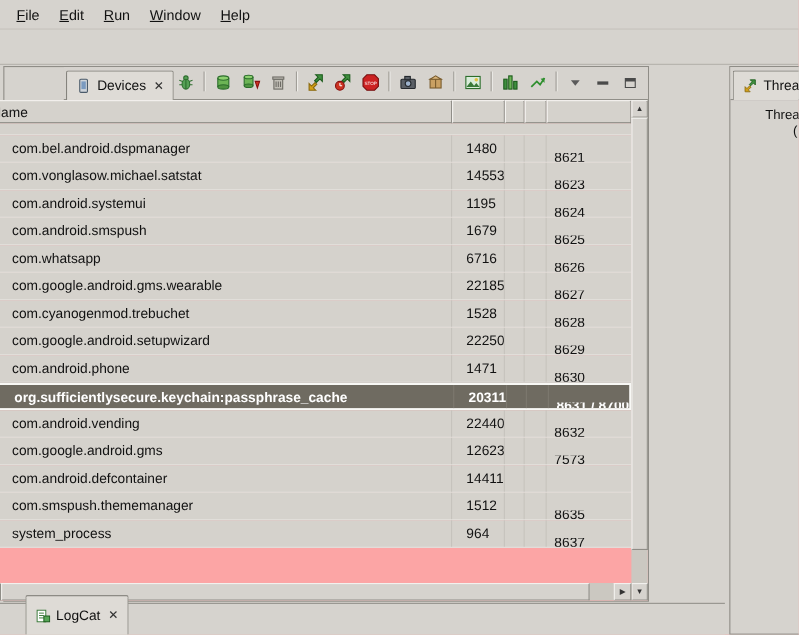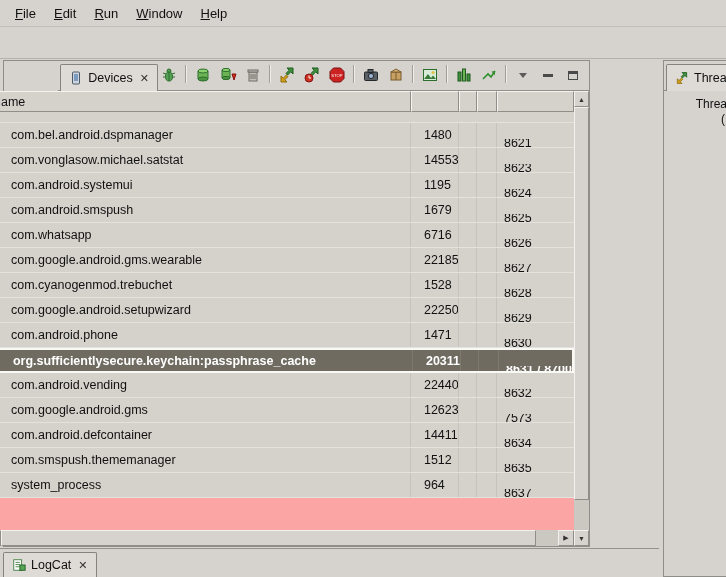--- a/index.html
+++ b/index.html
@@ -71,21 +71,21 @@
   .vtrack { flex:1; position:relative; }
   .vthumb { position:absolute; top:0; left:0; width:15px; height:93%;
             background:#d6d3ce; border:1px solid; border-color:#f2f1ee #8f8d87 #8f8d87 #f2f1ee; }
   .htrack { flex:1; position:relative; }
   .hthumb { position:absolute; top:0; left:0; height:16px; width:96%;
             background:#d6d3ce; border:1px solid; border-color:#f2f1ee #8f8d87 #8f8d87 #f2f1ee; }
   
   .logcat-bar { position:absolute; left:0; top:548px; width:659px; height:29px;
                 background:#d6d3ce; border-top:1px solid #94928c; display:flex;
                 align-items:flex-end; padding-left:3px; }
-  .logcat-bar .view-tab { top:0; height:25px; }
+  .logcat-bar .view-tab { top:0; height:36px;margin-left:20px; }
   
   .threads-content { padding:6px 2px; font-size:12px; text-align:center; color:#111; }
   .threads-content div { line-height:15px; }
   svg { display:block; }
 </style>
 </head>
 <body>
 
 <div class="menubar">
   <span class="menu-item">File</span>
@@ -314,21 +314,20 @@
           <span class="cell c-pid">12623</span>
           <span class="cell c-n1"></span>
           <span class="cell c-n2"></span>
           <span class="cell c-port">7573</span>
         </div>
         <div class="row">
           <span class="cell c-name">com.android.defcontainer</span>
           <span class="cell c-pid">14411</span>
           <span class="cell c-n1"></span>
           <span class="cell c-n2"></span>
-          <span class="cell c-port">8634</span>
         </div>
         <div class="row">
           <span class="cell c-name">com.smspush.thememanager</span>
           <span class="cell c-pid">1512</span>
           <span class="cell c-n1"></span>
           <span class="cell c-n2"></span>
           <span class="cell c-port">8635</span>
         </div>
         <div class="row">
           <span class="cell c-name">system_process</span>

